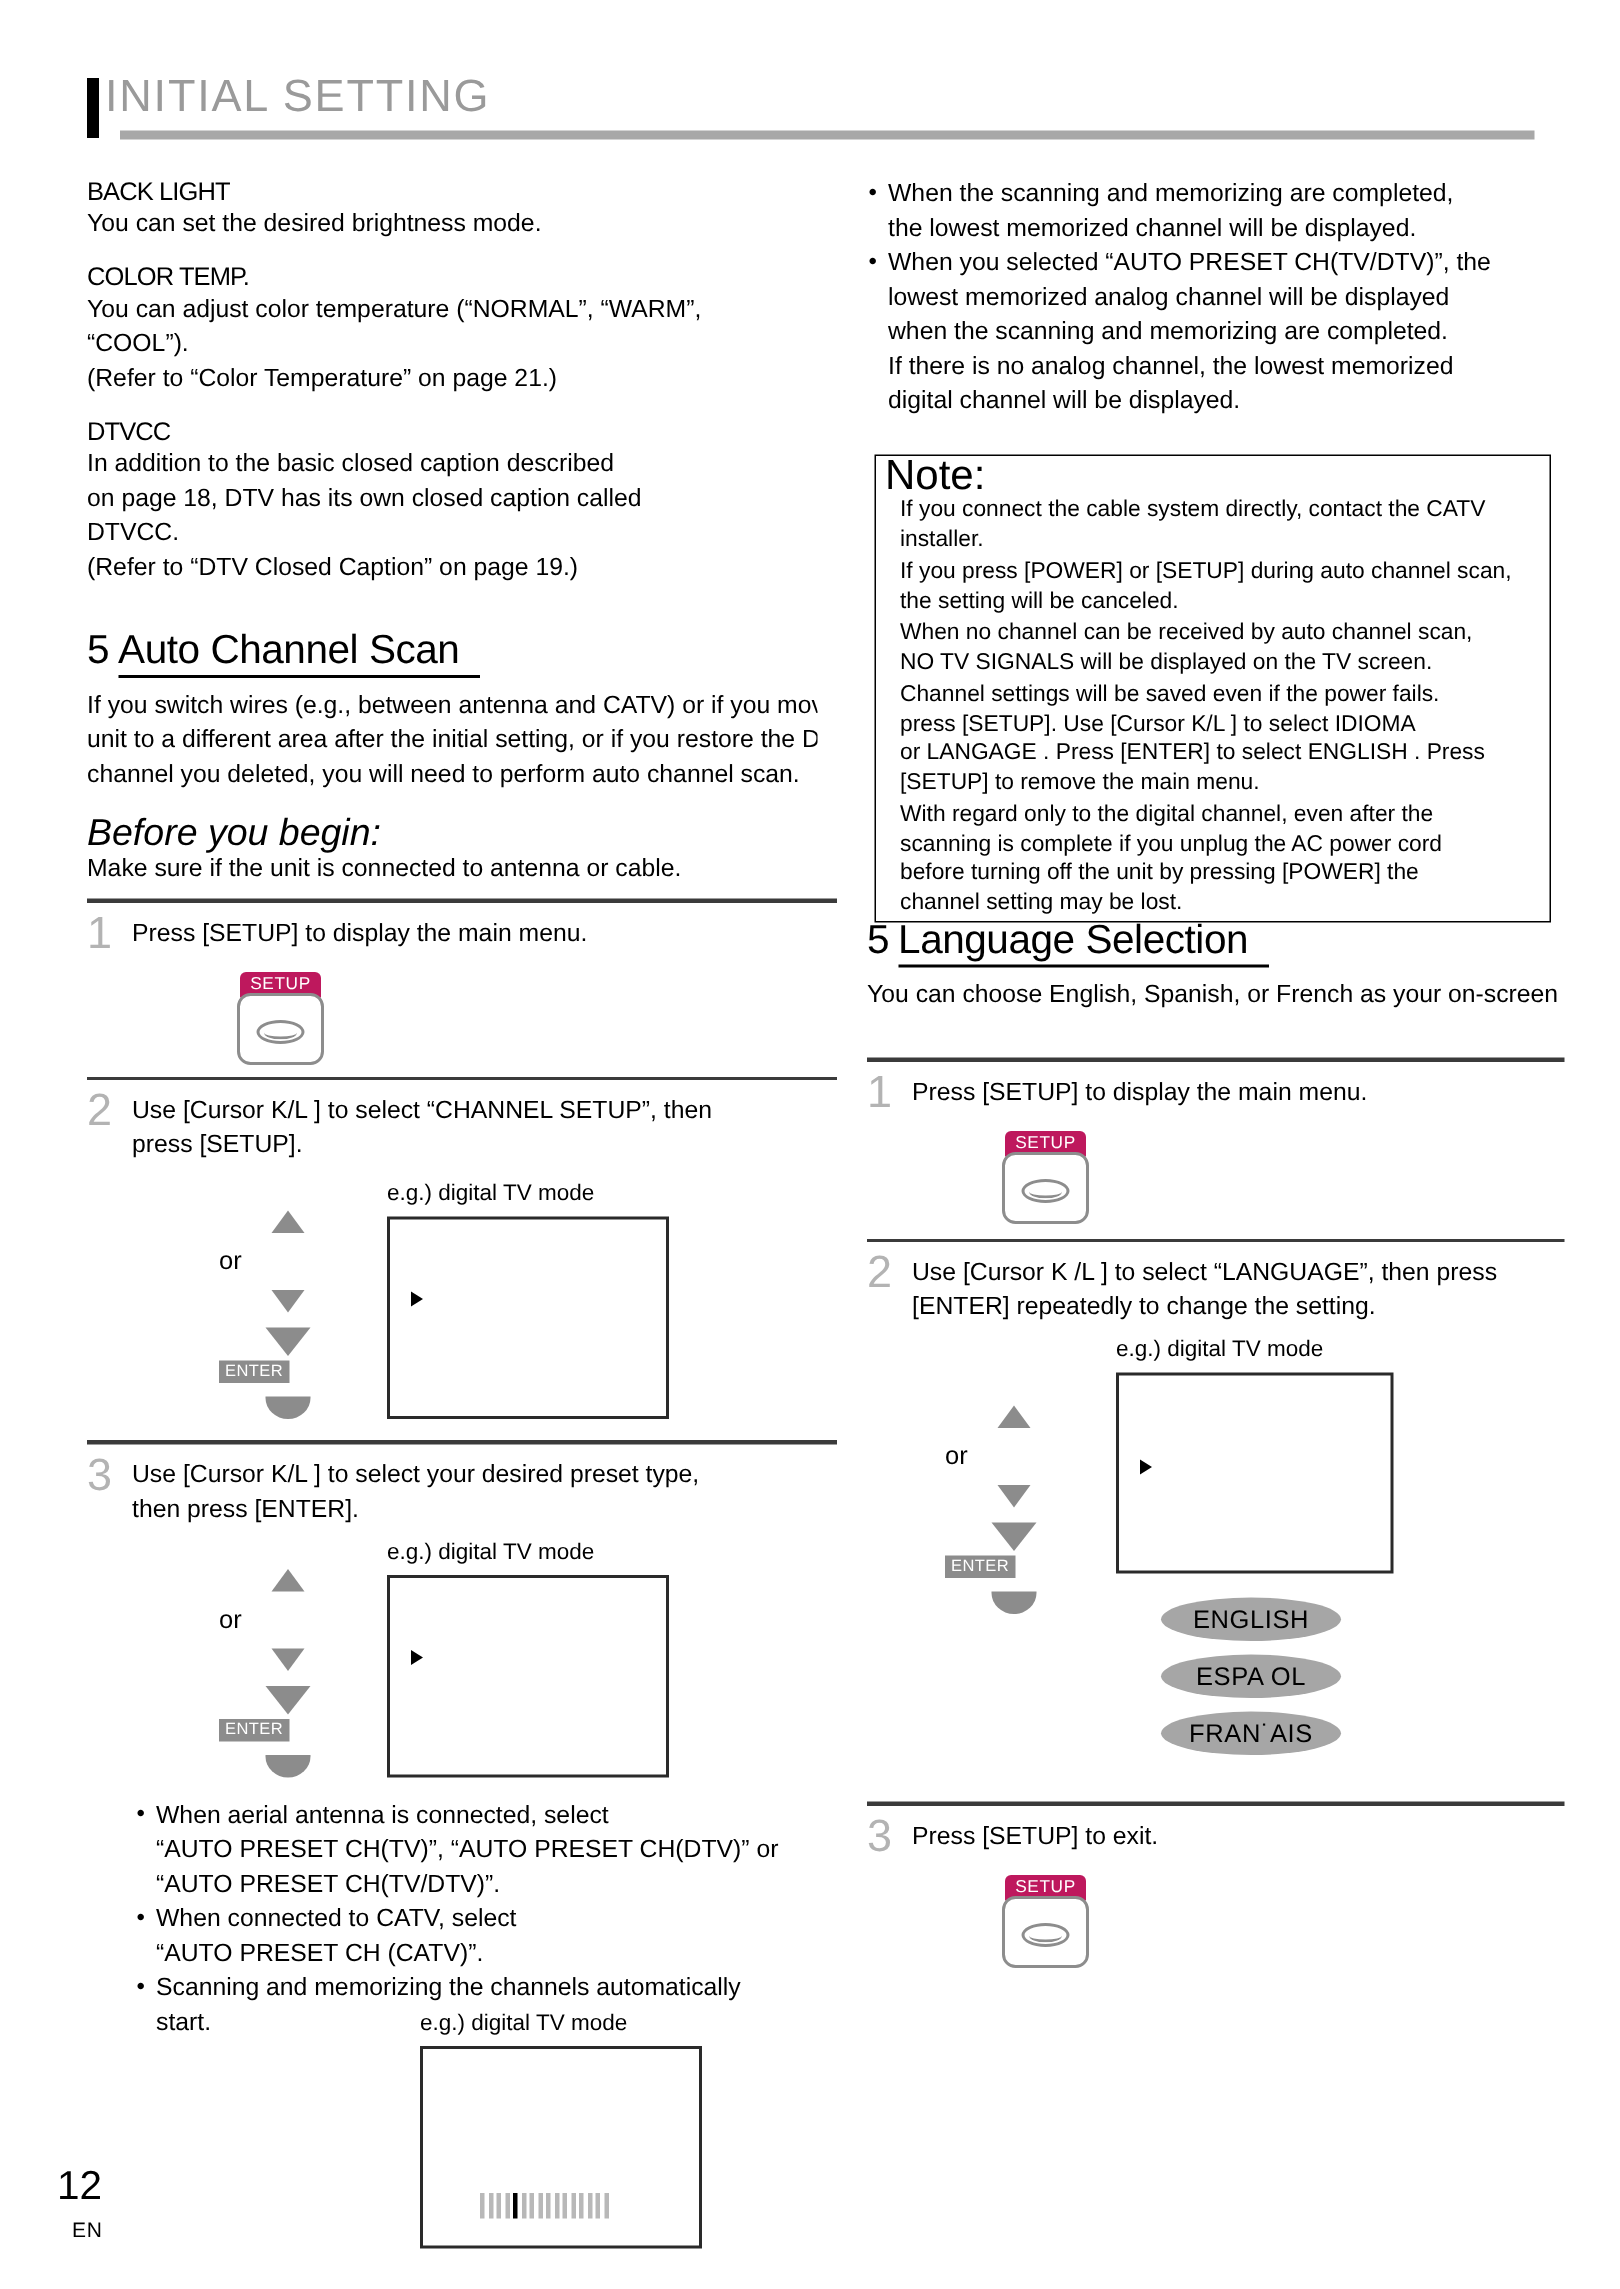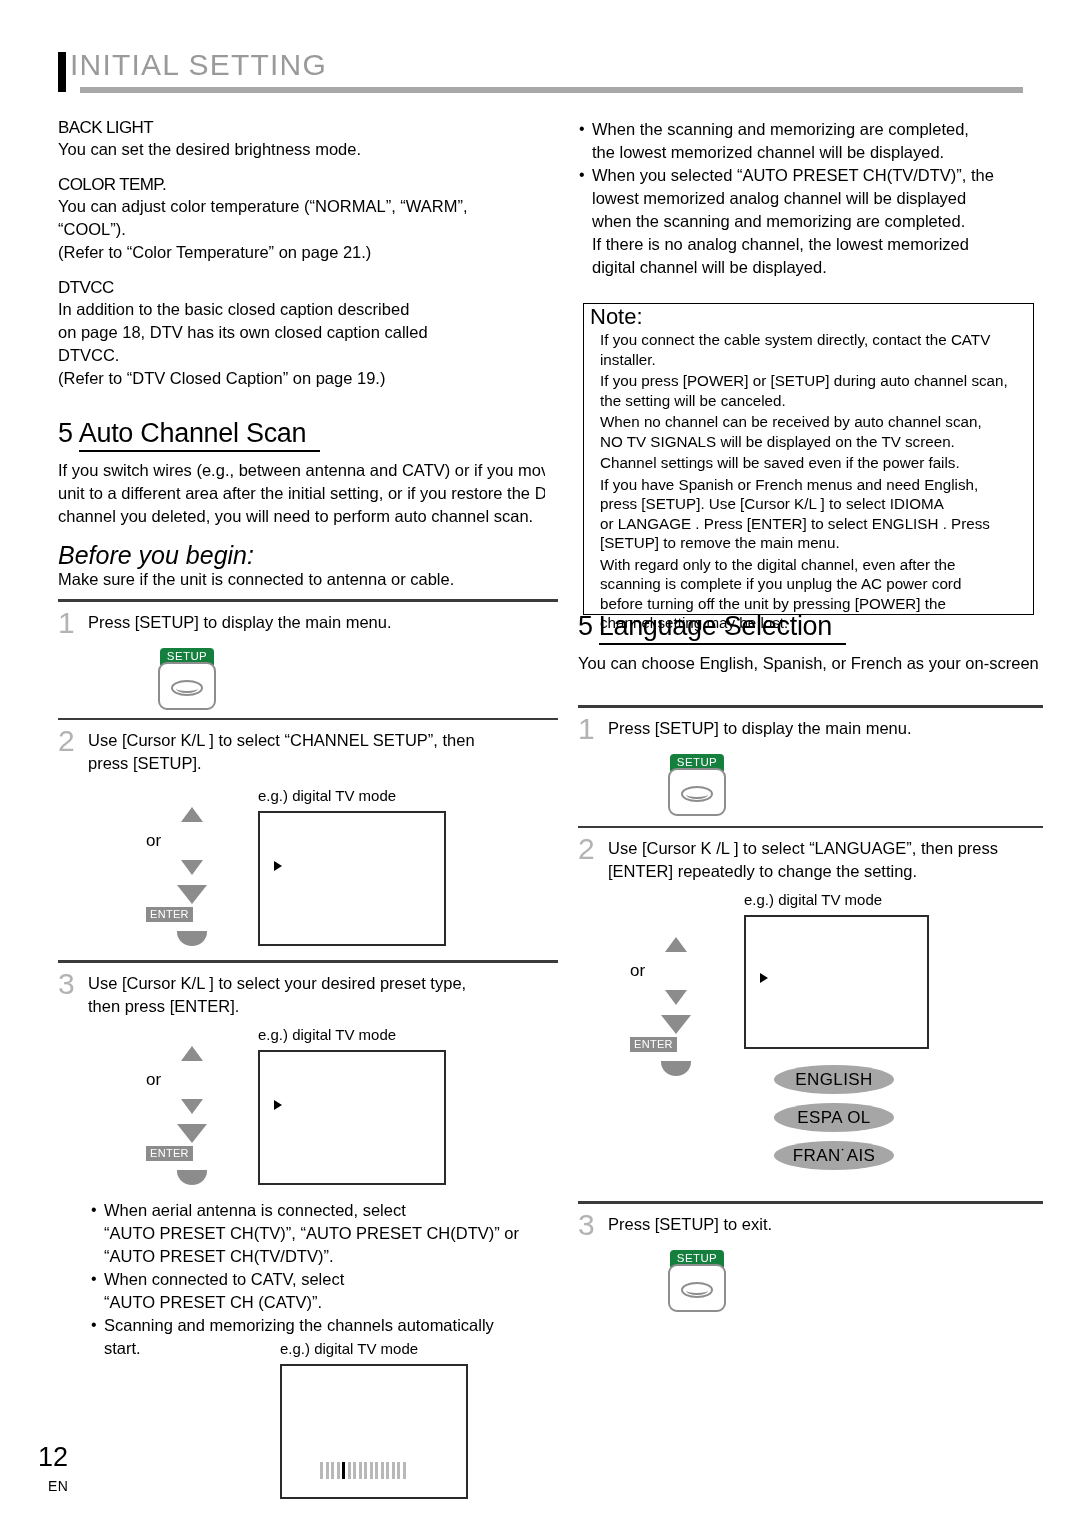--- a/index.html
+++ b/index.html
@@ -64,21 +64,21 @@
   .step-num {
     font-size: 30px; line-height: 30px; color: #b3b3b3; font-weight: 400;
     width: 30px; flex: 0 0 30px; margin-top: 2px;
   }
   .step-text { font-size: 16.5px; line-height: 23px; padding-top: 5px; }
 
   
   .setup-key { width: 58px; height: 62px; position: relative; }
   .setup-key .cap {
     position: absolute; left: 2px; top: 0; width: 54px; height: 17px;
-    background: #15803d; border-radius: 4px 4px 0 0;
+    background: #be185d; border-radius: 4px 4px 0 0;
     color: #fff; font-size: 11.5px; letter-spacing: .4px;
     text-align: center; line-height: 17px;
   }
   .setup-key .body {
     position: absolute; left: 0; top: 14px; width: 58px; height: 48px;
     border: 2.5px solid #8d8d8d; border-radius: 9px; background: #fff;
   }
   .setup-key .oval {
     position: absolute; left: 13px; top: 32px; width: 32px; height: 16px;
     border: 2.5px solid #8d8d8d; border-radius: 50%/50%;
@@ -126,21 +126,21 @@
   .bul:before { content: "\2022"; position: absolute; left: 1px; top: -1px; font-size: 16px; }
 
   
   .col-right { position: absolute; left: 578px; top: 118px; width: 465px; }
 
   
   .notebox {
     position: absolute; left: 583px; top: 303px; width: 451px; height: 312px;
     border: 1.6px solid #000; background: transparent; overflow: visible;
   }
-  .note-title { position: absolute; left: 6px; top: 1px; font-size: 22px; line-height: 24px; }
+  .note-title { position: absolute; left: 6px; top: 1px; font-size: 28px; line-height: 24px; }
   .note-list { position: absolute; left: 16px; top: 26px; width: 470px; }
   .note-list p {
     margin: 0 0 0 0; font-size: 15.2px; line-height: 19.5px;
     white-space: nowrap;
   }
   .note-list p.gap { margin-top: 2px; }
 
   
   .clip-para2 {
     position: relative; width: 465px; overflow: hidden;
@@ -409,21 +409,20 @@
   <div class="notebox">
     <div class="note-title">Note:</div>
     <div class="note-list">
       <p>If you connect the cable system directly, contact the CATV</p>
       <p>installer.</p>
       <p class="gap">If you press [POWER] or [SETUP] during auto channel scan,</p>
       <p>the setting will be canceled.</p>
       <p class="gap">When no channel can be received by auto channel scan,</p>
       <p> NO TV SIGNALS  will be displayed on the TV screen.</p>
       <p class="gap">Channel settings will be saved even if the power fails.</p>
-      <p class="gap">If you have Spanish or French menus and need English,</p>
       <p>press [SETUP]. Use [Cursor K/L ] to select  IDIOMA</p>
       <p>or  LANGAGE . Press [ENTER] to select  ENGLISH . Press</p>
       <p>[SETUP] to remove the main menu.</p>
       <p class="gap">With regard only to the digital channel, even after the</p>
       <p>scanning is complete if you unplug the AC power cord</p>
       <p>before turning off the unit by pressing [POWER] the</p>
       <p>channel setting may be lost.</p>
       <p></p>
     </div>
   </div>

